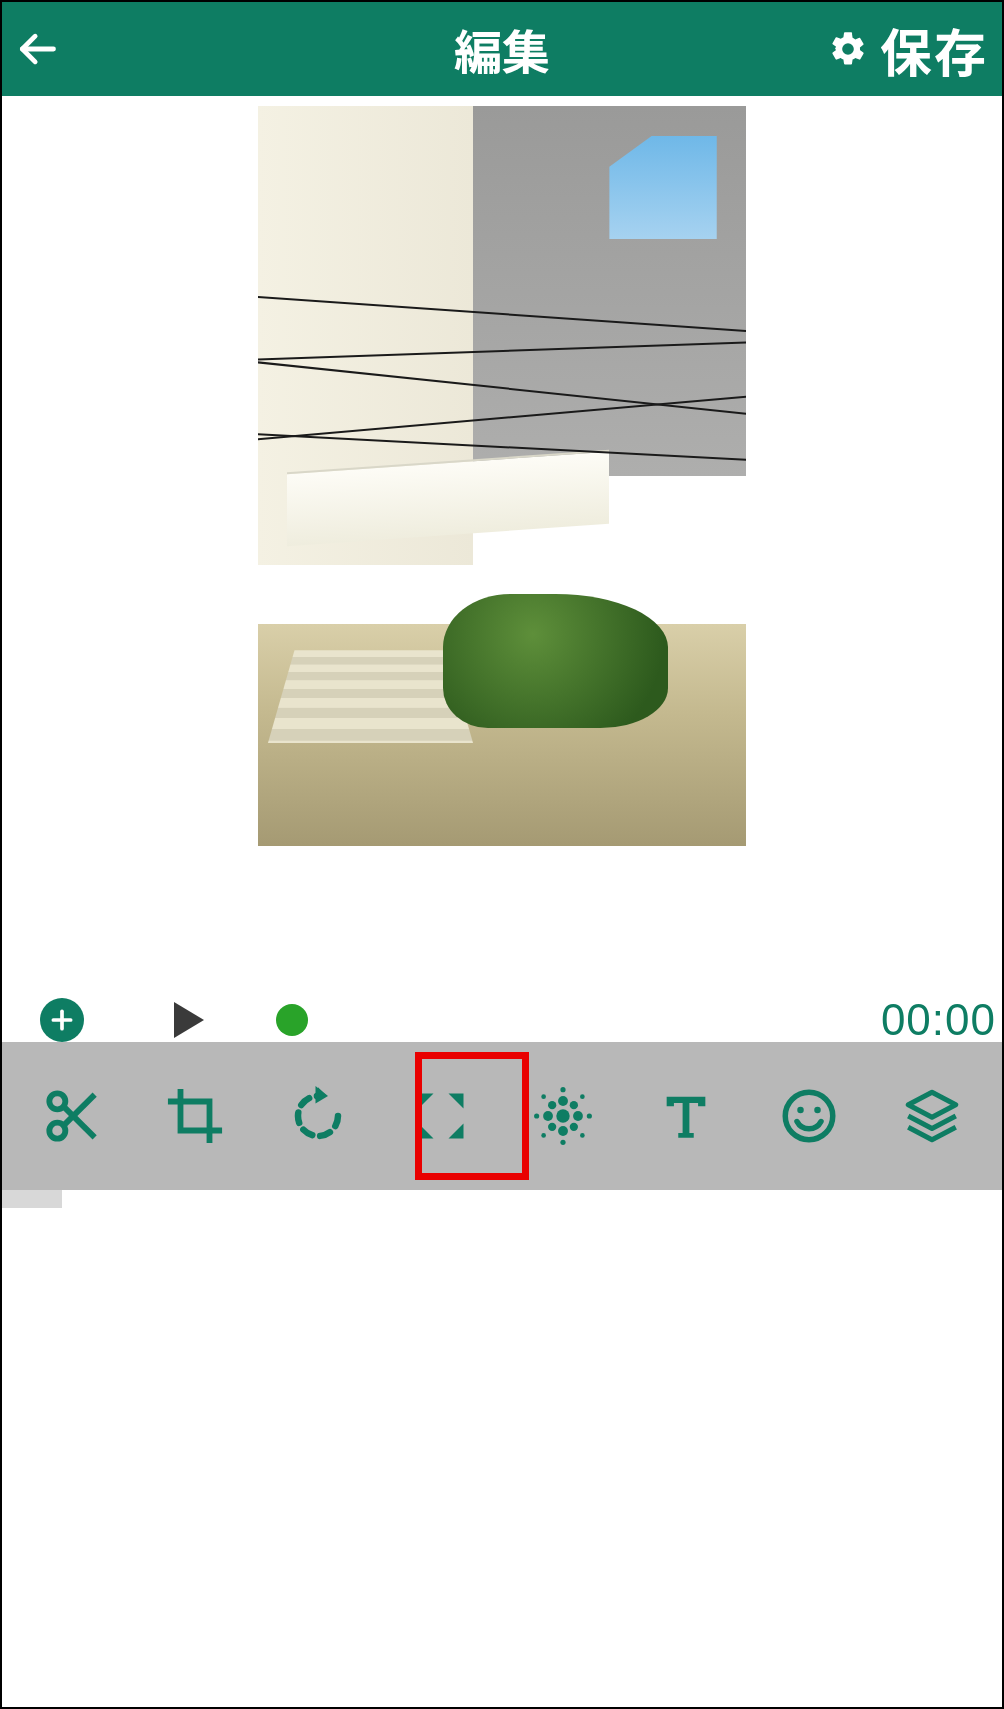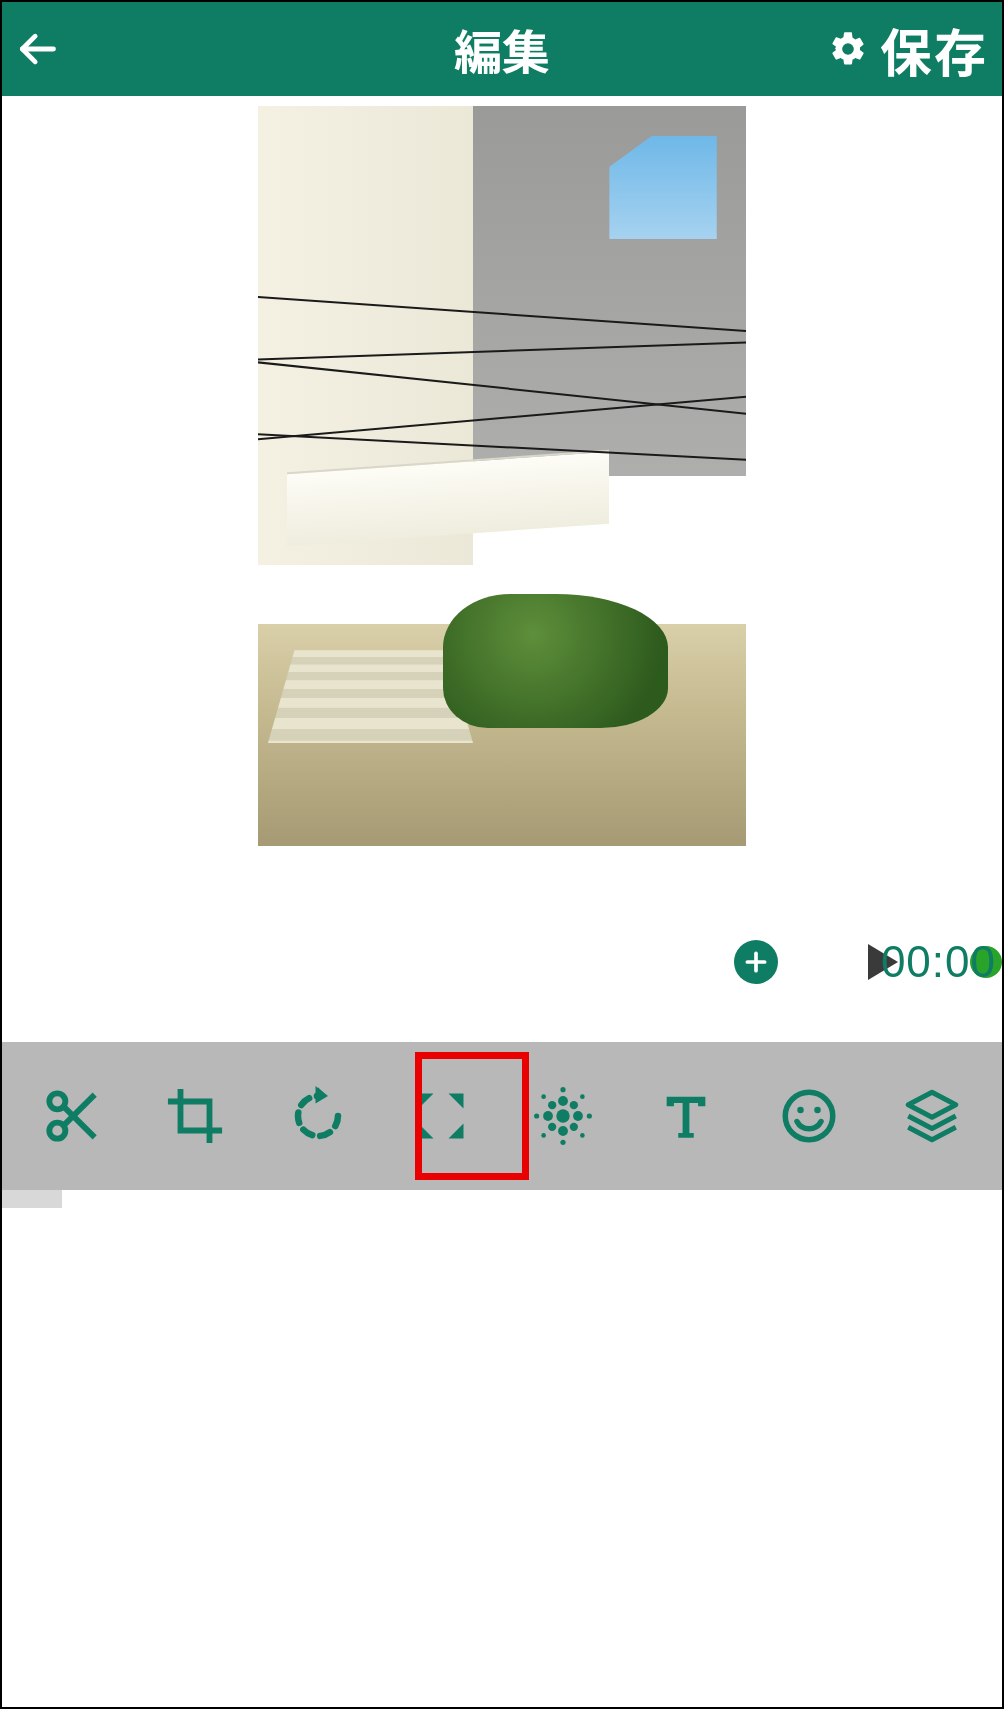--- a/index.html
+++ b/index.html
@@ -12,21 +12,21 @@
   .header .title { position: absolute; left: 0; right: 0; text-align: center; font-size: 48px; font-weight: 700; color: #fff; pointer-events: none; }
   .header .right { position: absolute; right: 14px; top: 0; height: 94px; display: flex; align-items: center; gap: 12px; }
   .header .gear { color: #fff; display: flex; align-items: center; }
   .header .save { color: #fff; font-size: 52px; font-weight: 700; letter-spacing: 2px; }
 
   
   .preview-area { position: absolute; left: 0; top: 94px; width: 100%; height: 756px; background: #fff; display: flex; align-items: flex-start; justify-content: center; padding-top: 10px; }
   .preview-img { width: 488px; height: 740px; position: relative; overflow: hidden; }
 
   
-  .controls { position: absolute; left: 0; top: 910px; width: 100%; height: 100px; display: flex; align-items: center; justify-content: flex-end; }
+  .controls { position: absolute; left: 0; top: 968px; width: 100%; height: 100px; display: flex; align-items: center; }
   .controls .add { width: 44px; height: 44px; border-radius: 50%; background: #0e7d63; margin-left: 38px; display: flex; align-items: center; justify-content: center; color: #fff; }
   .controls .play { margin-left: 78px; color: #3a3a3a; display:flex; align-items:center; }
   .controls .dot { width: 32px; height: 32px; border-radius: 50%; background: #29a329; margin-left: 66px; }
   .controls .time { position: absolute; right: 6px; font-size: 44px; color: #0e7d63; font-weight: 500; letter-spacing: 1px; }
 
   
   .toolbar { position: absolute; left: 0; top: 1040px; width: 100%; height: 148px; background: #b8b8b8; display: flex; align-items: center; justify-content: space-between; padding: 0 20px; }
   .tool { width: 100px; height: 100px; display: flex; align-items: center; justify-content: center; color: #0e7d63; position: relative; }
   .highlight { position: absolute; left: 413px; top: 1050px; width: 114px; height: 128px; border: 7px solid #e90000; pointer-events: none; }
 

